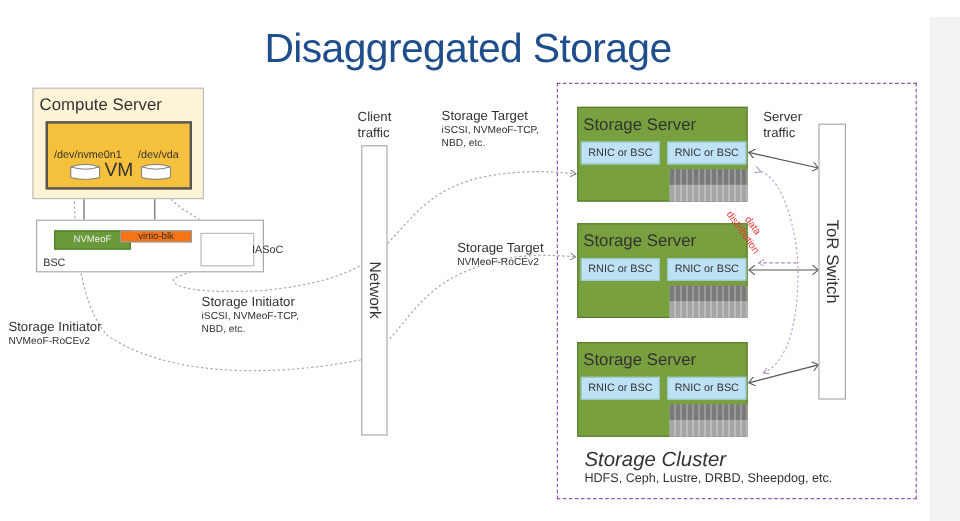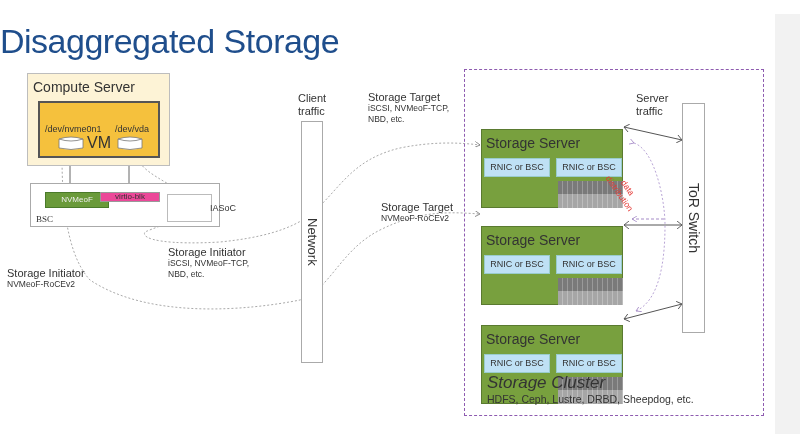--- a/index.html
+++ b/index.html
@@ -1,43 +1,43 @@
 <!DOCTYPE html>
 <html><head>
 <meta charset="utf-8">
 <style>
   html, body { margin:0; padding:0; }
   body { width:800px; height:434px; position:relative; background:#ffffff; overflow:hidden;
          font-family:"Liberation Sans", sans-serif; color:#333; }
   .abs { position:absolute; }
-  #title { left:0; width:780px; top:22px; font-size:34px; color:#1f4e8c; letter-spacing:-0.5px; }
+  #title { left:0; width:780px; top:22px; text-align:center; font-size:34px; color:#1f4e8c; letter-spacing:-0.5px; }
   #sidebar { left:775px; top:14px; width:25px; height:420px; background:#f2f2f2; }
   #cs { left:27px; top:73px; width:143px; height:93px; background:#fdf3d6; border:1px solid #bdbdbd; box-sizing:border-box; }
   #cs-label { left:33px; top:79px; font-size:14px; color:#333; }
   #vm { left:38px; top:101px; width:122px; height:57px; background:#f5c13d; border:2px solid #555; box-sizing:border-box; }
   #vm-label { left:38px; width:122px; text-align:center; top:102px; font-size:16px; color:#333;margin-top:32px; }
   .dev { font-size:9px; color:#333; }
   #dev1 { left:45px; top:124px; }
   #dev2 { left:115px; top:124px; }
   #bsc { left:30px; top:183px; width:190px; height:44px; border:1px solid #aaa; box-sizing:border-box; background:#fff; }
-  #bsc-label { left:36px; top:214px; font-size:9px; color:#333;font-family:Liberation Serif, serif; }
+  #bsc-label { left:36px; top:214px; font-size:9px; color:#333; }
   #nvmeof { left:45px; top:192px; width:64px; height:16px; background:#6a9a3a; border:1px solid #4a7a2a; box-sizing:border-box;
             font-size:8px; color:#eee; text-align:center; line-height:14px; }
-  #virtio { left:100px; top:192px; width:60px; height:10px; background:#ec4899; border:1px solid #999; box-sizing:border-box;
+  #virtio { left:100px; top:192px; width:60px; height:10px; background:#f97316; border:1px solid #999; box-sizing:border-box;
             font-size:8px; color:#333; text-align:center; line-height:8px; }
   #iasoc { left:167px; top:194px; width:45px; height:28px; border:1px solid #bbb; box-sizing:border-box; background:#fff;
            font-size:9px; text-align:center; line-height:26px; color:#333;padding-left:42px; }
   .lbl-big { font-size:11px; color:#333; }
   .lbl-small { font-size:8.5px; color:#333; line-height:11px; }
   #network { left:301px; top:121px; width:22px; height:242px; border:1px solid #aaa; box-sizing:border-box; background:#fff; }
   #network-label { left:301px; top:121px; width:22px; height:242px; writing-mode:vertical-rl; text-align:center; font-size:13px; line-height:22px; }
   #tor { left:682px; top:103px; width:23px; height:230px; border:1px solid #aaa; box-sizing:border-box; background:#fff; }
   #tor-label { left:682px; top:103px; width:23px; height:230px; writing-mode:vertical-rl; text-align:center; font-size:14px; line-height:23px; }
   #cluster { left:464px; top:69px; width:300px; height:347px; border:1.5px dashed #8e5bb0; box-sizing:border-box; }
-  .ss { position:absolute; left:481px; width:142px; height:79px; background:#78a03e; border:1px solid #5a7a30; box-sizing:border-box;margin-top:40px; }
+  .ss { position:absolute; left:481px; width:142px; height:79px; background:#78a03e; border:1px solid #5a7a30; box-sizing:border-box; }
   .ss-title { position:absolute; left:4px; top:5px; font-size:14px; color:#333; }
   .rnic { position:absolute; top:28px; width:66px; height:19px; background:#bfe1f5; border:1px solid #9cc; box-sizing:border-box;
           font-size:9px; text-align:center; line-height:17px; color:#333; }
   .rnic.a { left:2px; }
   .rnic.b { left:74px; }
   .disks { position:absolute; left:76px; top:51px; width:65px; height:27px;
            background:repeating-linear-gradient(90deg, #7a7a7a 0 4px, #9a9a9a 4px 5px); }
   .disks::after { content:""; position:absolute; left:0; right:0; top:13px; bottom:0;
            background:repeating-linear-gradient(90deg, #a6a6a6 0 4px, #bdbdbd 4px 5px); }
   #cluster-title { left:487px; top:373px; font-size:17px; color:#333;font-style:italic; }

